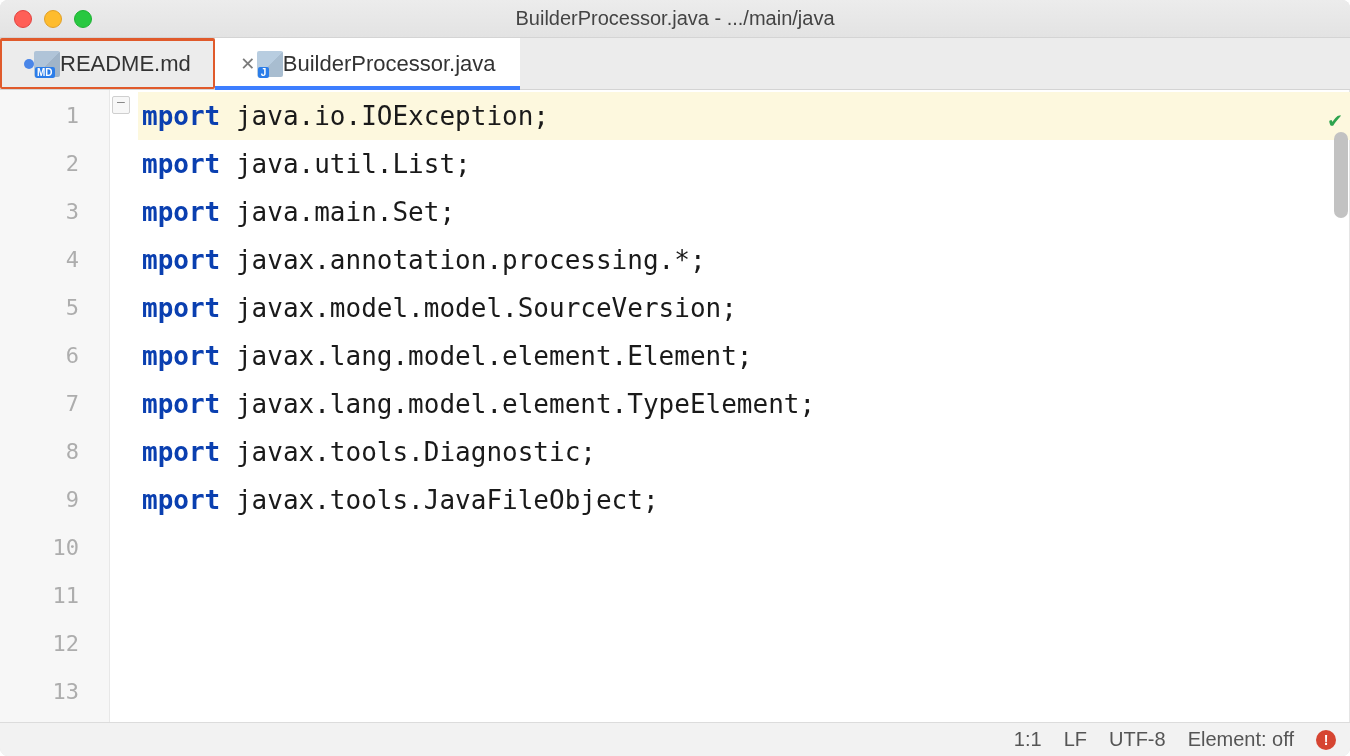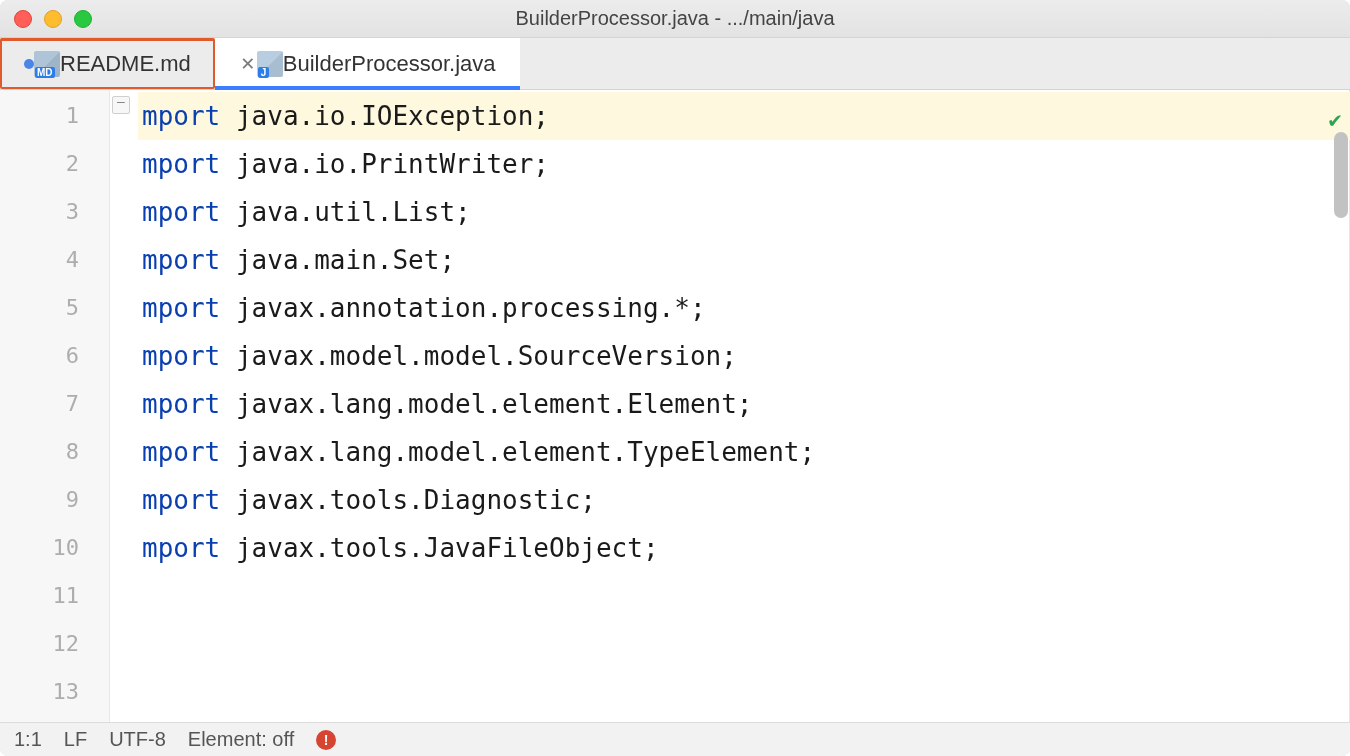--- a/index.html
+++ b/index.html
@@ -35,29 +35,29 @@
   .editor { flex: 1; display: flex; position: relative; overflow: hidden; }
   .gutter { width: 110px; background: #f7f7f7; border-right: 1px solid #e8e8e8; text-align: right; color: #adadad; font-family: "SF Mono","Menlo","Consolas",monospace; font-size: 22px; line-height: 48px; padding-right: 30px; padding-top: 2px; }
   .gutter div { height: 48px; }
   .fold-col { width: 28px; background: #fff; position: relative; border-right: 0; }
   .fold-handle { position: absolute; top: 6px; left: 2px; width: 18px; height: 18px; background: #f7f7f7; border: 1px solid #cfcfcf; border-radius: 2px; }
   .fold-handle::after { content:"–"; position:absolute; left:4px; top:-4px; font-size:14px; color:#888; }
 
   .code { flex: 1; font-family: "SF Mono","Menlo","Consolas",monospace; font-size: 26px; line-height: 48px; color: #1a1a1a; padding-top: 2px; position: relative; }
   .code-line { height: 48px; white-space: pre; padding-left: 4px; }
   .code-line.hl { background: #fdf8de; }
-  .kw { color: #0a3fb0; font-weight: 400; }
+  .kw { color: #0a3fb0; font-weight: 700; }
 
   
   .right-col { position: absolute; right: 0; top: 0; bottom: 0; width: 30px; display: flex; flex-direction: column; align-items: center; }
   .check { color: #2da44e; font-size: 22px; margin-top: 6px; font-weight: 700; }
   .scroll-thumb { position: absolute; right: 2px; top: 42px; width: 14px; height: 86px; background: #c2c2c2; border-radius: 7px; }
 
   
-  .statusbar { height: 34px; background: #f2f2f2; border-top: 1px solid #dcdcdc; display: flex; align-items: center; gap: 22px; padding: 0 14px; font-size: 20px; color: #555; }
+  .statusbar { height: 34px; background: #f2f2f2; border-top: 1px solid #dcdcdc; display: flex; align-items: center; justify-content: flex-end; gap: 22px; padding: 0 14px; font-size: 20px; color: #555; }
   .status-item { cursor: pointer; }
   .status-warn { width: 20px; height: 20px; border-radius: 50%; background: #d64532; color: #fff; font-size: 14px; font-weight: 700; display: flex; align-items: center; justify-content: center; }
 </style>
 </head>
 <body>
 
 <div class="window">
 
   <div class="titlebar">
     <div class="traffic">
@@ -100,21 +100,20 @@
       </div>
     <div class="fold-col">
       <div class="fold-handle"></div>
     </div>
     <div class="code" id="code">
       <div class="right-col">
         <div class="check">✔</div>
         <div class="scroll-thumb"></div>
       </div>
     <div class="code-line hl"><span class="kw">mport</span><span> java.io.IOException;</span></div>
-        <div class="code-line"><span class="kw">mport</span><span> java.io.PrintWriter;</span></div>
         <div class="code-line"><span class="kw">mport</span><span> java.util.List;</span></div>
         <div class="code-line"><span class="kw">mport</span><span> java.main.Set;</span></div>
         <div class="code-line"><span class="kw">mport</span><span> javax.annotation.processing.*;</span></div>
         <div class="code-line"><span class="kw">mport</span><span> javax.model.model.SourceVersion;</span></div>
         <div class="code-line"><span class="kw">mport</span><span> javax.lang.model.element.Element;</span></div>
         <div class="code-line"><span class="kw">mport</span><span> javax.lang.model.element.TypeElement;</span></div>
         <div class="code-line"><span class="kw">mport</span><span> javax.tools.Diagnostic;</span></div>
         <div class="code-line"><span class="kw">mport</span><span> javax.tools.JavaFileObject;</span></div>
       </div>
   </div>

